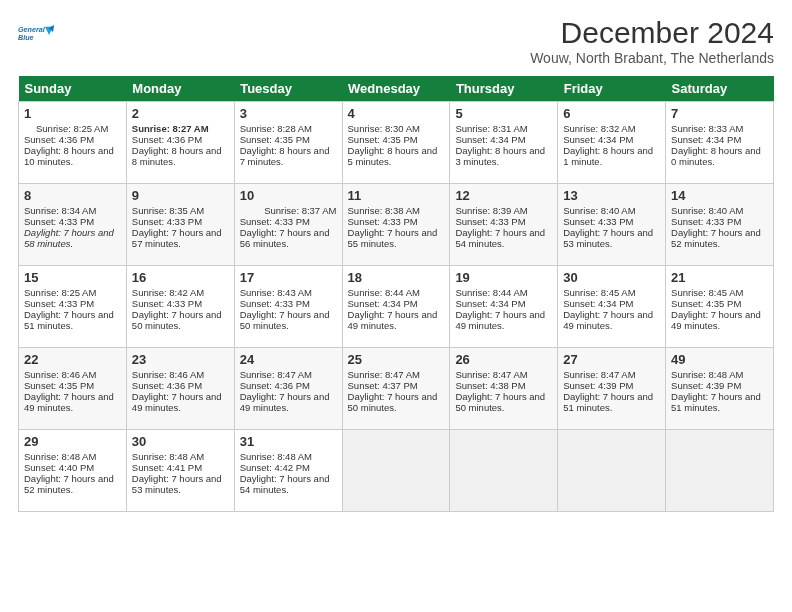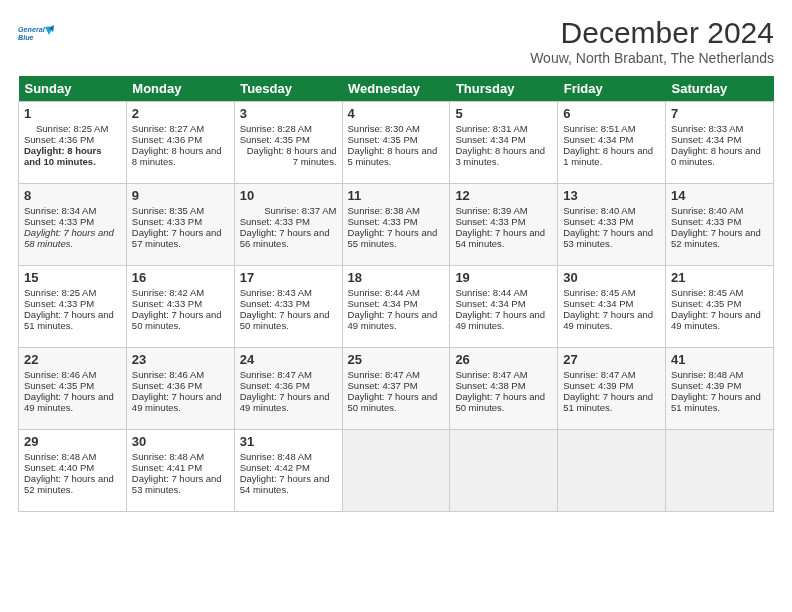--- a/index.html
+++ b/index.html
@@ -107,49 +107,49 @@
         <th>Friday</th>
         <th>Saturday</th>
       </tr>
     </thead>
     <tbody id="calendar-body">
     <tr>
           <td>
             <span class="day-num">1</span>
             <span style="display: block; margin-left: 12px;">Sunrise: 8:25 AM</span>
             <span style="display: block;">Sunset: 4:36 PM</span>
-            <span style="display: block; font-weight: bold;">Daylight: 8 hours and 10 minutes.</span>
+            <span style="display: block;">Daylight: 8 hours and 10 minutes.</span>
           </td>
           <td>
             <span class="day-num">2</span>
-            <span style="display: block;">Sunrise: 8:27 AM</span>
+            <span style="display: block; font-weight: bold;">Sunrise: 8:27 AM</span>
             <span style="display: block;">Sunset: 4:36 PM</span>
             <span style="display: block;">Daylight: 8 hours and 8 minutes.</span>
           </td>
           <td>
             <span class="day-num">3</span>
             <span style="display: block;">Sunrise: 8:28 AM</span>
             <span style="display: block;">Sunset: 4:35 PM</span>
-            <span style="display: block; text-align: right;">Daylight: 8 hours and 7 minutes.</span>
+            <span style="display: block;">Daylight: 8 hours and 7 minutes.</span>
           </td>
           <td>
             <span class="day-num">4</span>
             <span style="display: block;">Sunrise: 8:30 AM</span>
             <span style="display: block;">Sunset: 4:35 PM</span>
             <span style="display: block;">Daylight: 8 hours and 5 minutes.</span>
           </td>
           <td>
             <span class="day-num">5</span>
             <span style="display: block;">Sunrise: 8:31 AM</span>
             <span style="display: block;">Sunset: 4:34 PM</span>
             <span style="display: block;">Daylight: 8 hours and 3 minutes.</span>
           </td>
           <td>
             <span class="day-num">6</span>
-            <span style="display: block;">Sunrise: 8:51 AM</span>
+            <span style="display: block;">Sunrise: 8:32 AM</span>
             <span style="display: block;">Sunset: 4:34 PM</span>
             <span style="display: block;">Daylight: 8 hours and 1 minute.</span>
           </td>
           <td>
             <span class="day-num">7</span>
             <span style="display: block;">Sunrise: 8:33 AM</span>
             <span style="display: block;">Sunset: 4:34 PM</span>
             <span style="display: block;">Daylight: 8 hours and 0 minutes.</span>
           </td>
         </tr>
@@ -272,21 +272,21 @@
             <span style="display: block;">Sunset: 4:38 PM</span>
             <span style="display: block;">Daylight: 7 hours and 50 minutes.</span>
           </td>
           <td>
             <span class="day-num">27</span>
             <span style="display: block;">Sunrise: 8:47 AM</span>
             <span style="display: block;">Sunset: 4:39 PM</span>
             <span style="display: block;">Daylight: 7 hours and 51 minutes.</span>
           </td>
           <td>
-            <span class="day-num">41</span>
+            <span class="day-num">49</span>
             <span style="display: block;">Sunrise: 8:48 AM</span>
             <span style="display: block;">Sunset: 4:39 PM</span>
             <span style="display: block;">Daylight: 7 hours and 51 minutes.</span>
           </td>
         </tr>
         <tr>
           <td>
             <span class="day-num">29</span>
             <span style="display: block;">Sunrise: 8:48 AM</span>
             <span style="display: block;">Sunset: 4:40 PM</span>

